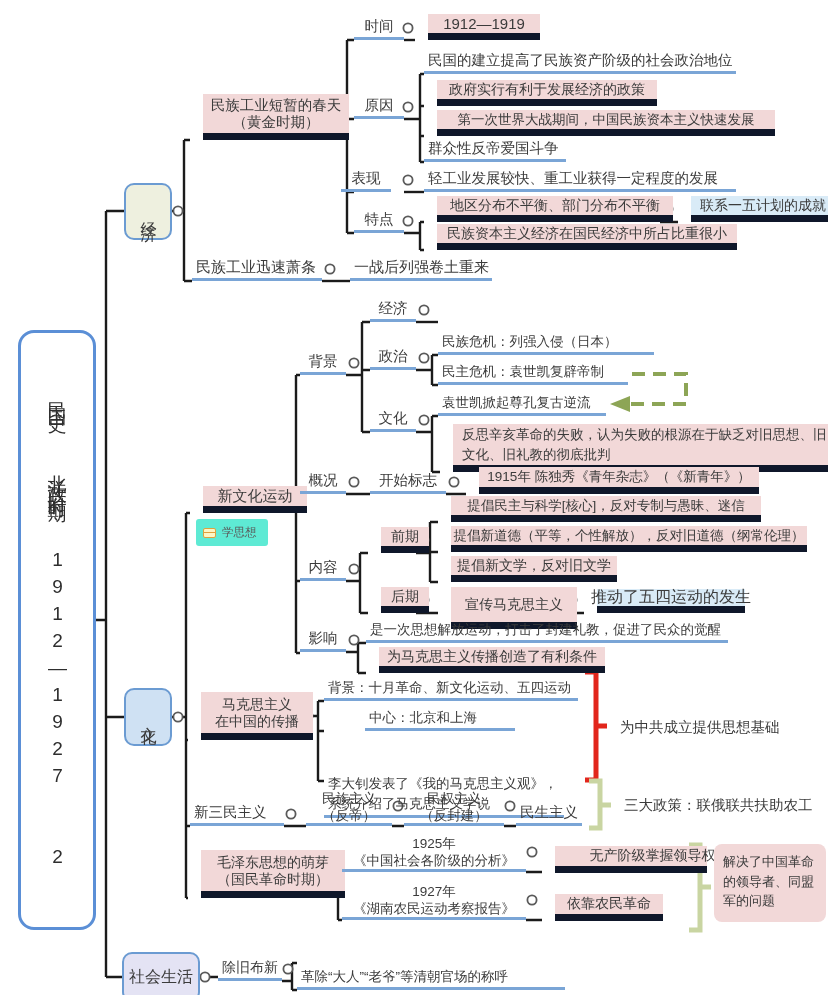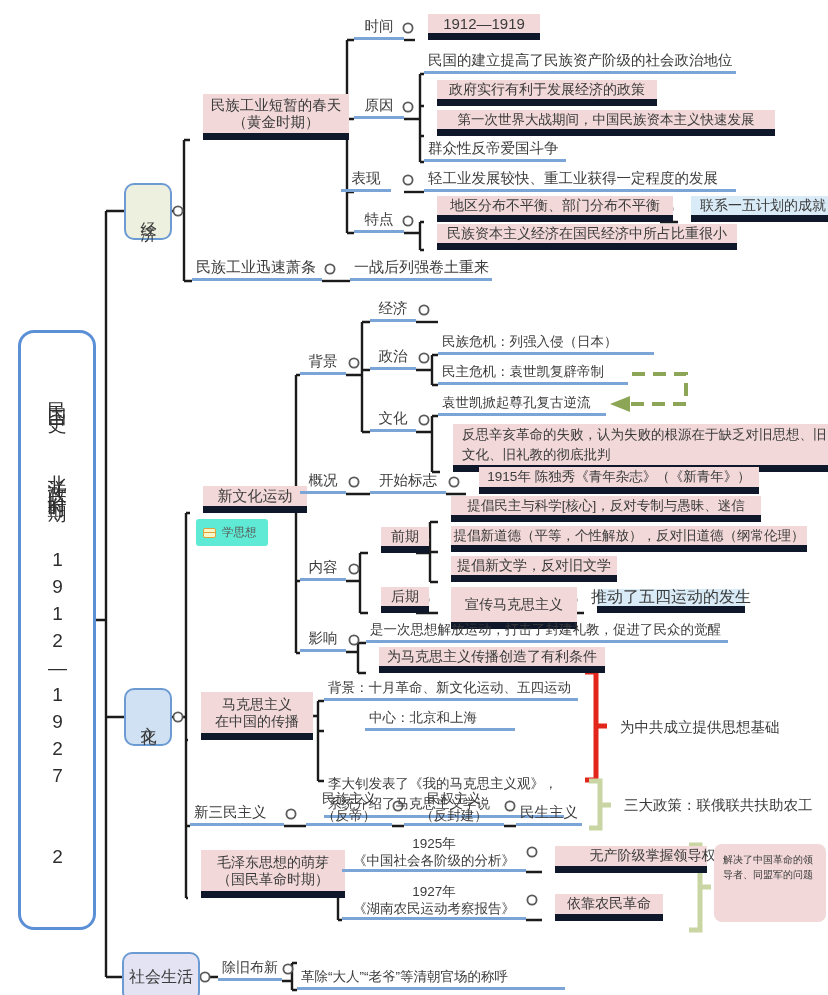--- a/index.html
+++ b/index.html
@@ -20,21 +20,21 @@
   #root-box{position:absolute;left:18px;top:330px;width:78px;height:600px;box-sizing:border-box;
           border:3px solid #5b8fd6;border-radius:16px;display:flex;align-items:center;justify-content:center;z-index:1;}
   #root-title{writing-mode:vertical-rl;text-orientation:upright;white-space:pre;font-size:19px;
           letter-spacing:6px;color:#2e2e2e;}
   #nc-note{position:absolute;left:196px;top:519px;width:72px;height:27px;box-sizing:border-box;
           background:#5eead4;border-radius:3px;display:flex;align-items:center;gap:6px;
           padding:0 7px;font-size:11.5px;color:#5a5a5a;z-index:1;}
   .note-icon{width:13px;height:10px;box-sizing:border-box;border:1.5px solid #dfa13e;border-radius:2px;background:#fdf6c5;}
   .note-icon::before{content:"";display:block;height:3px;border-bottom:1.5px solid #dfa13e;}
   #mao-note{position:absolute;left:714px;top:844px;width:112px;height:78px;box-sizing:border-box;
-          background:#f2d8d8;border-radius:8px;font-size:10px;line-height:1.5;padding:8px 9px;
+          background:#f2d8d8;border-radius:8px;font-size:13px;line-height:1.5;padding:8px 9px;
           white-space:normal;display:block;z-index:1;}
 </style>
 </head>
 <body>
 
 <div id="canvas">
 
   <svg id="wires" width="828" height="995" viewBox="0 0 828 995">
     <g stroke="#1b1b1b" stroke-width="2.4" fill="none">
       <path d="M96 620 H106 M106 211 V977 M106 211 H124 M106 717 H124 M106 977 H122"></path>

